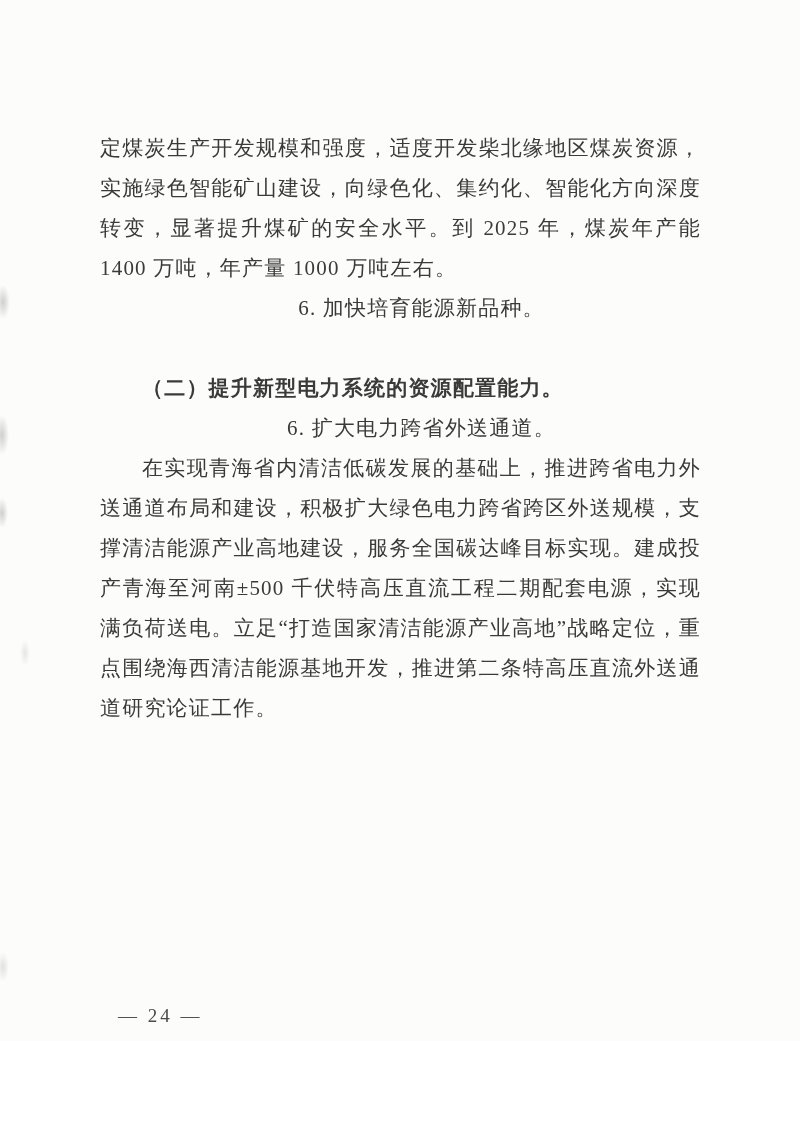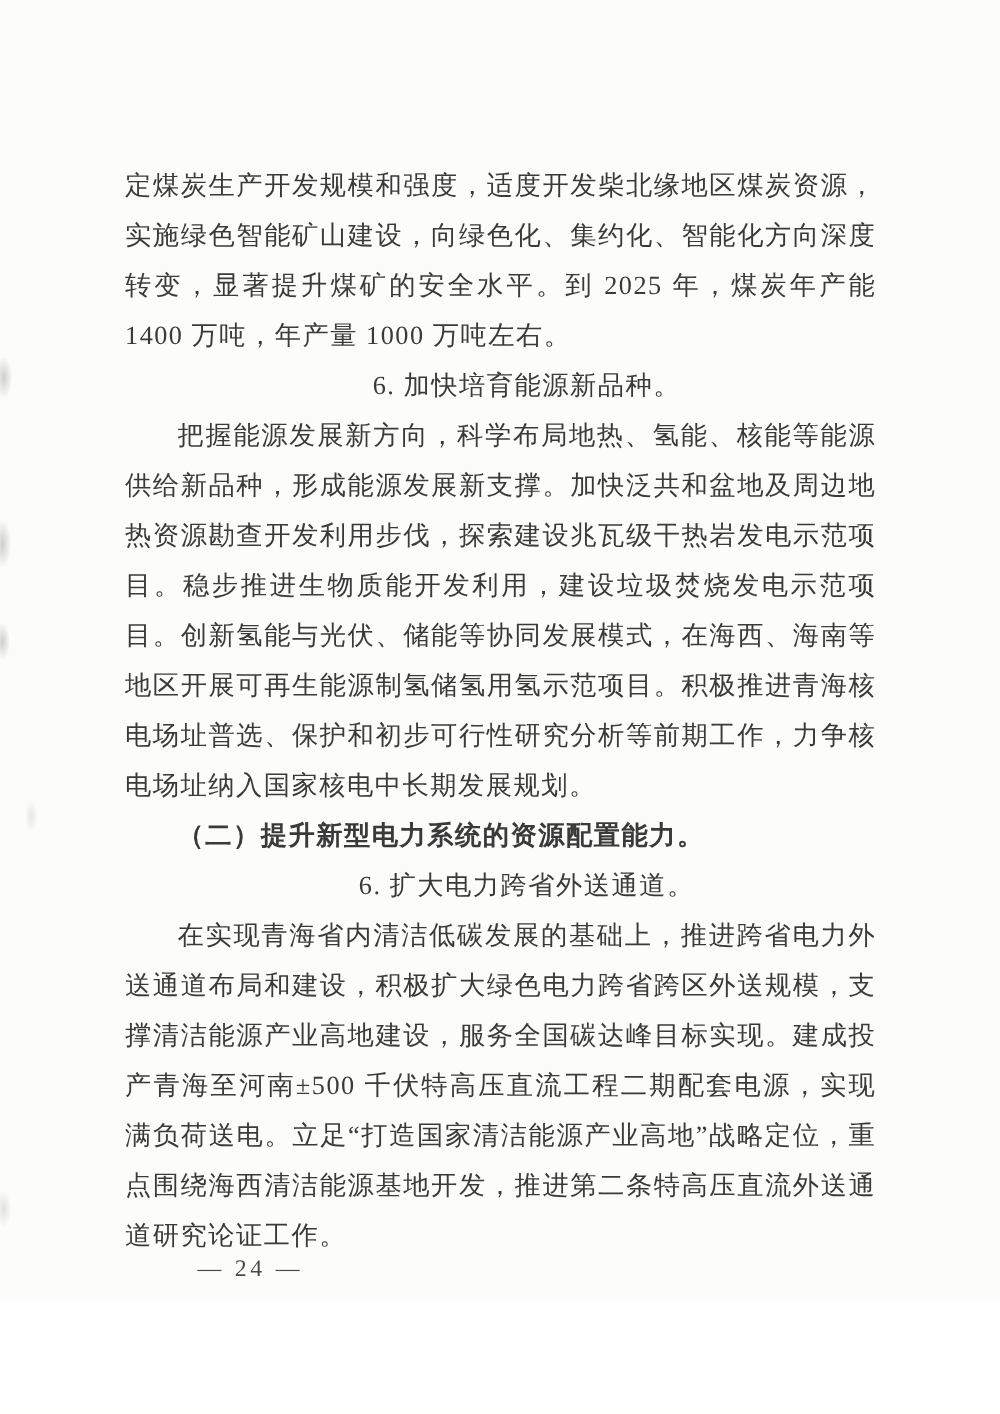--- a/index.html
+++ b/index.html
@@ -44,50 +44,49 @@
     margin: 0;
     padding: 0;
     text-indent: 2em;
   }
   .content p.no-indent {
     text-indent: 0;
   }
   .content p.bold-heading {
     font-weight: bold;
     text-align: left;
+    margin-top: 40px;
   }
   .content p.sub-heading {
     text-align: center;
   }
   .page-footer {
     position: absolute;
     left: 118px;
     top: 1001px;
     font-size: 19px;
     line-height: 30px;
     letter-spacing: 3px;
     color: #4a4a4a;
-    margin-left: 40px;
   }
 </style>
 </head>
 <body>
 
 <div class="page">
 
   <div class="scan-artifact artifact-1"></div>
   <div class="scan-artifact artifact-2"></div>
   <div class="scan-artifact artifact-3"></div>
   <div class="scan-artifact artifact-4"></div>
   <div class="scan-artifact artifact-5"></div>
 
   <div class="content">
     <p class="no-indent">定煤炭生产开发规模和强度，适度开发柴北缘地区煤炭资源，实施绿色智能矿山建设，向绿色化、集约化、智能化方向深度转变，显著提升煤矿的安全水平。到 2025 年，煤炭年产能 1400 万吨，年产量 1000 万吨左右。</p>
     <p class="sub-heading">6. 加快培育能源新品种。</p>
-    <p>把握能源发展新方向，科学布局地热、氢能、核能等能源供给新品种，形成能源发展新支撑。加快泛共和盆地及周边地热资源勘查开发利用步伐，探索建设兆瓦级干热岩发电示范项目。稳步推进生物质能开发利用，建设垃圾焚烧发电示范项目。创新氢能与光伏、储能等协同发展模式，在海西、海南等地区开展可再生能源制氢储氢用氢示范项目。积极推进青海核电场址普选、保护和初步可行性研究分析等前期工作，力争核电场址纳入国家核电中长期发展规划。</p>
     <p class="bold-heading">（二）提升新型电力系统的资源配置能力。</p>
     <p class="sub-heading">6. 扩大电力跨省外送通道。</p>
     <p>在实现青海省内清洁低碳发展的基础上，推进跨省电力外送通道布局和建设，积极扩大绿色电力跨省跨区外送规模，支撑清洁能源产业高地建设，服务全国碳达峰目标实现。建成投产青海至河南±500 千伏特高压直流工程二期配套电源，实现满负荷送电。立足“打造国家清洁能源产业高地”战略定位，重点围绕海西清洁能源基地开发，推进第二条特高压直流外送通道研究论证工作。</p>
   </div>
 
   <div class="page-footer">—  24  —</div>
 
 </div>
 
 </body></html>

